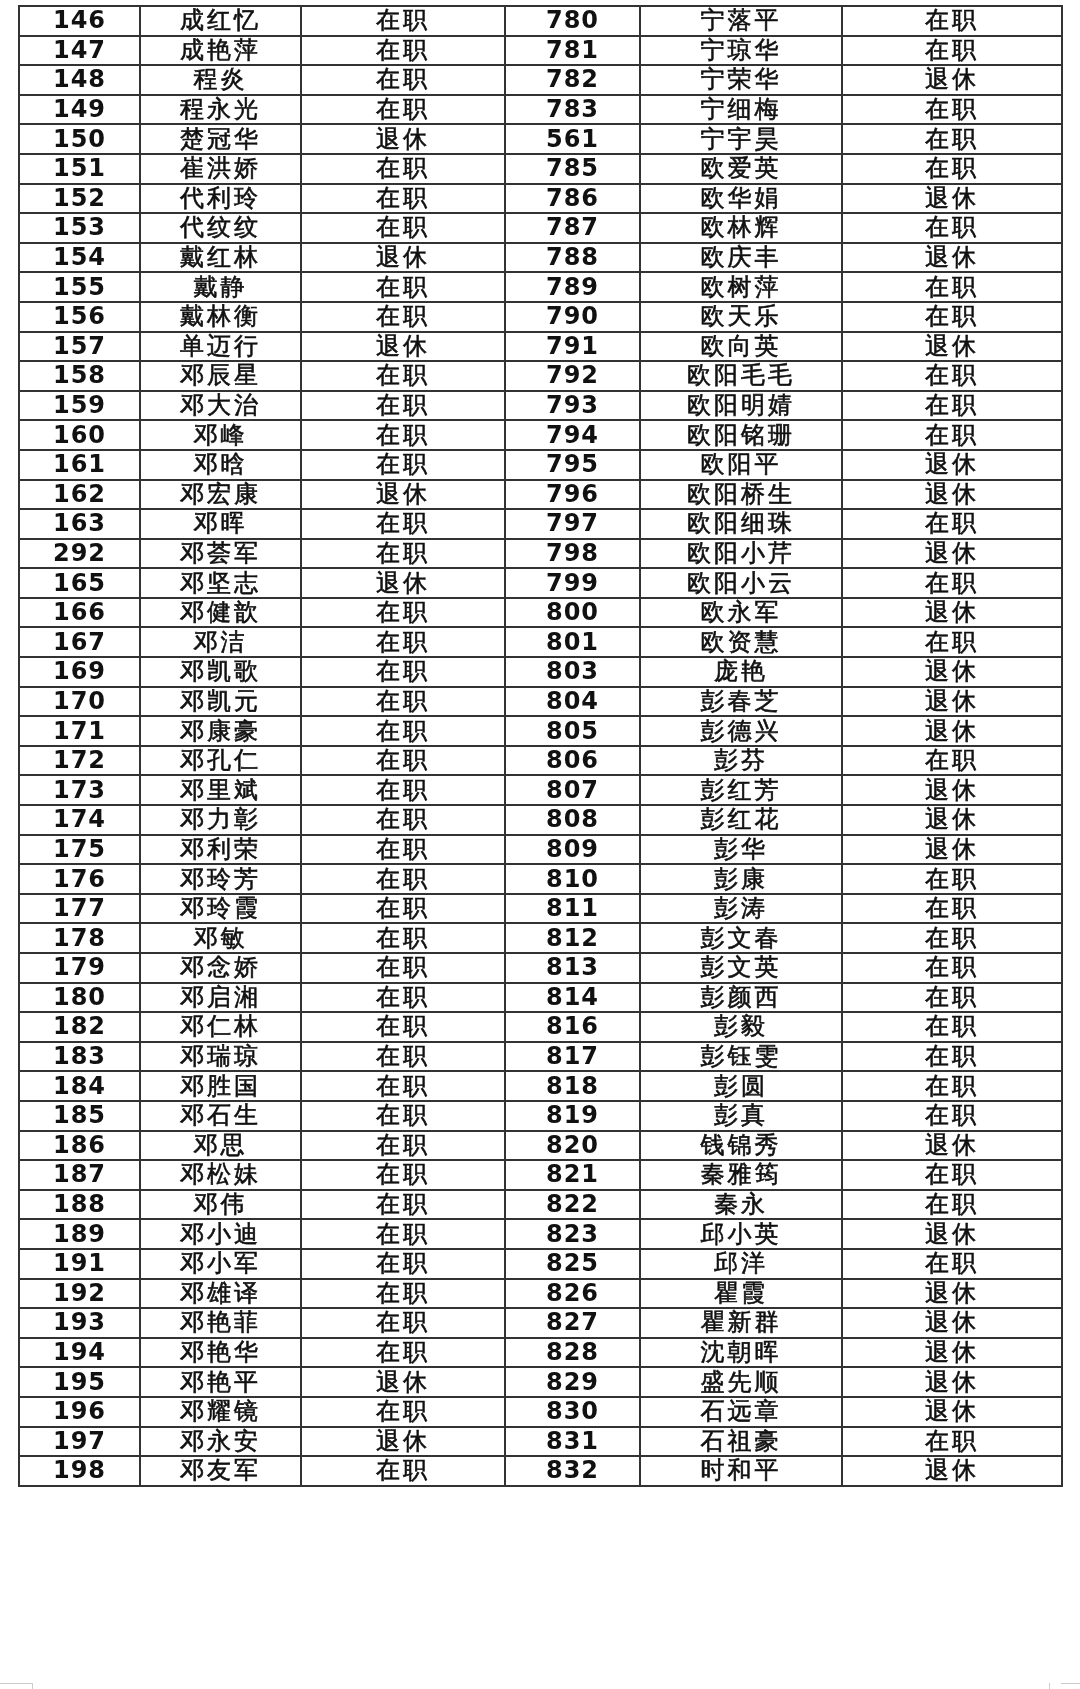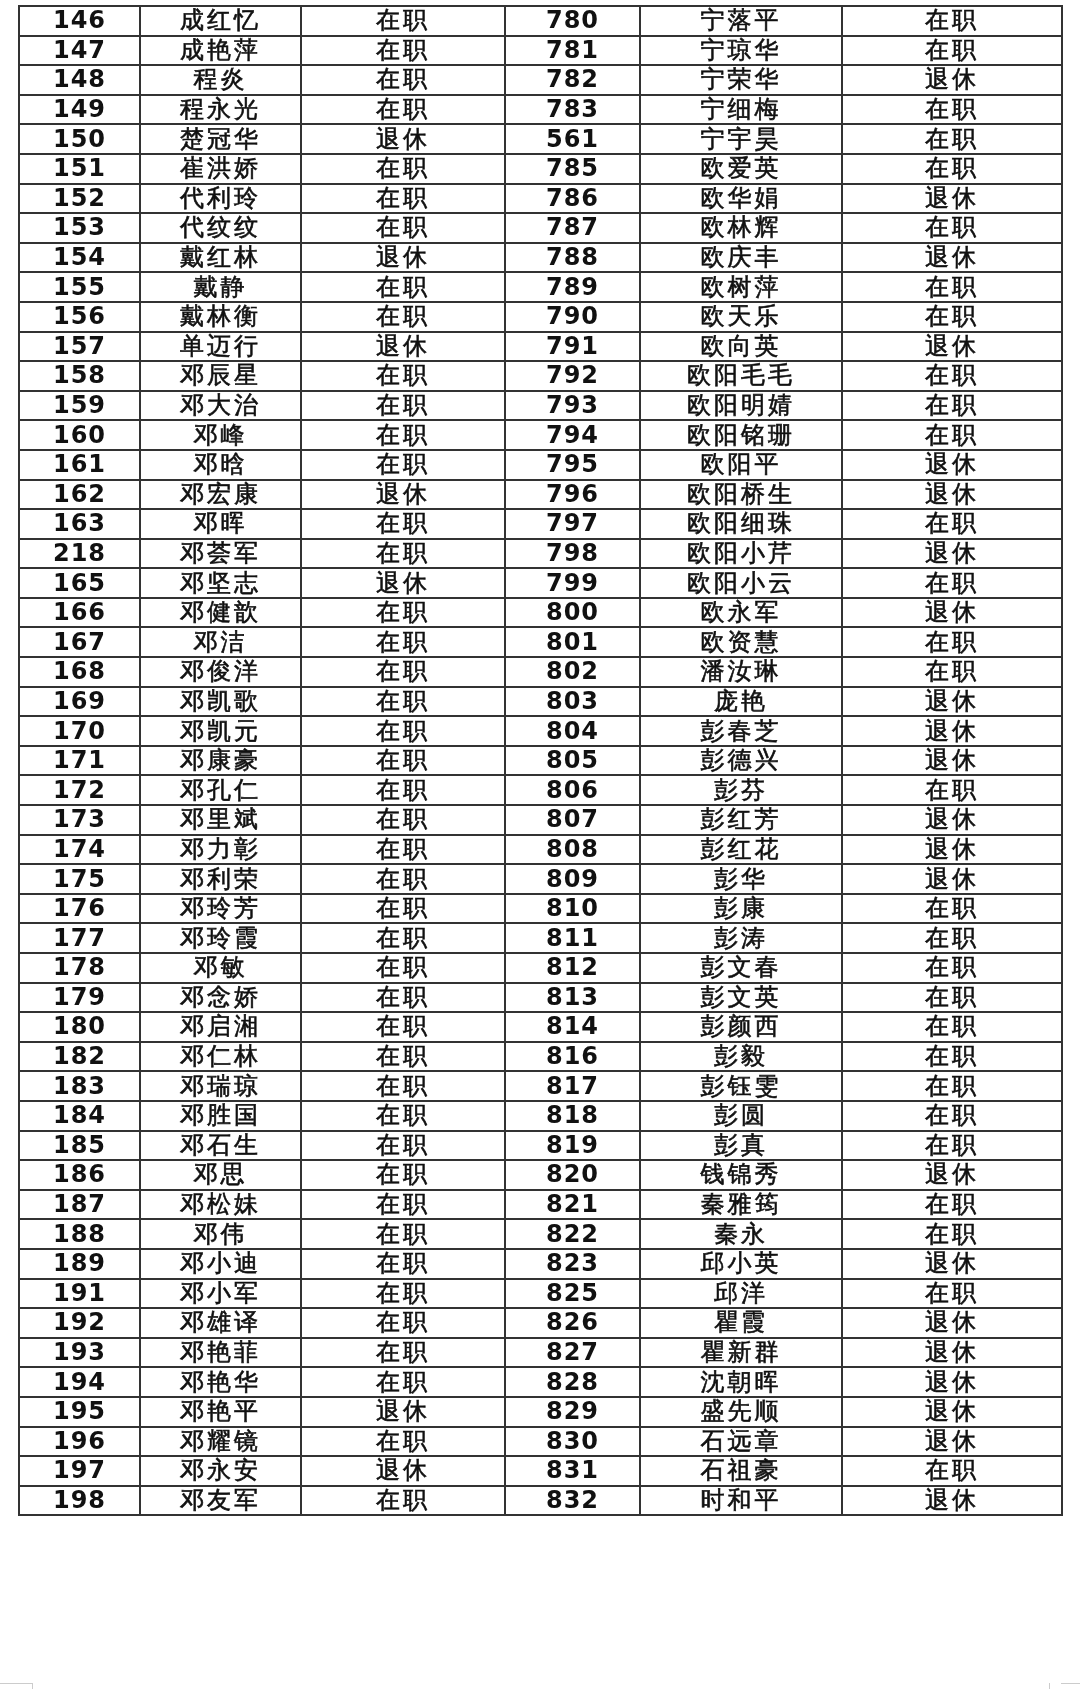--- a/index.html
+++ b/index.html
@@ -242,21 +242,21 @@
         </tr>
         <tr>
           <td class="num">163</td>
           <td class="name">邓晖</td>
           <td class="status">在职</td>
           <td class="num">797</td>
           <td class="name">欧阳细珠</td>
           <td class="status">在职</td>
         </tr>
         <tr>
-          <td class="num">218</td>
+          <td class="num">292</td>
           <td class="name">邓荟军</td>
           <td class="status">在职</td>
           <td class="num">798</td>
           <td class="name">欧阳小芹</td>
           <td class="status">退休</td>
         </tr>
         <tr>
           <td class="num">165</td>
           <td class="name">邓坚志</td>
           <td class="status">退休</td>
@@ -271,28 +271,20 @@
           <td class="num">800</td>
           <td class="name">欧永军</td>
           <td class="status">退休</td>
         </tr>
         <tr>
           <td class="num">167</td>
           <td class="name">邓洁</td>
           <td class="status">在职</td>
           <td class="num">801</td>
           <td class="name">欧资慧</td>
-          <td class="status">在职</td>
-        </tr>
-        <tr>
-          <td class="num">168</td>
-          <td class="name">邓俊洋</td>
-          <td class="status">在职</td>
-          <td class="num">802</td>
-          <td class="name">潘汝琳</td>
           <td class="status">在职</td>
         </tr>
         <tr>
           <td class="num">169</td>
           <td class="name">邓凯歌</td>
           <td class="status">在职</td>
           <td class="num">803</td>
           <td class="name">庞艳</td>
           <td class="status">退休</td>
         </tr>

